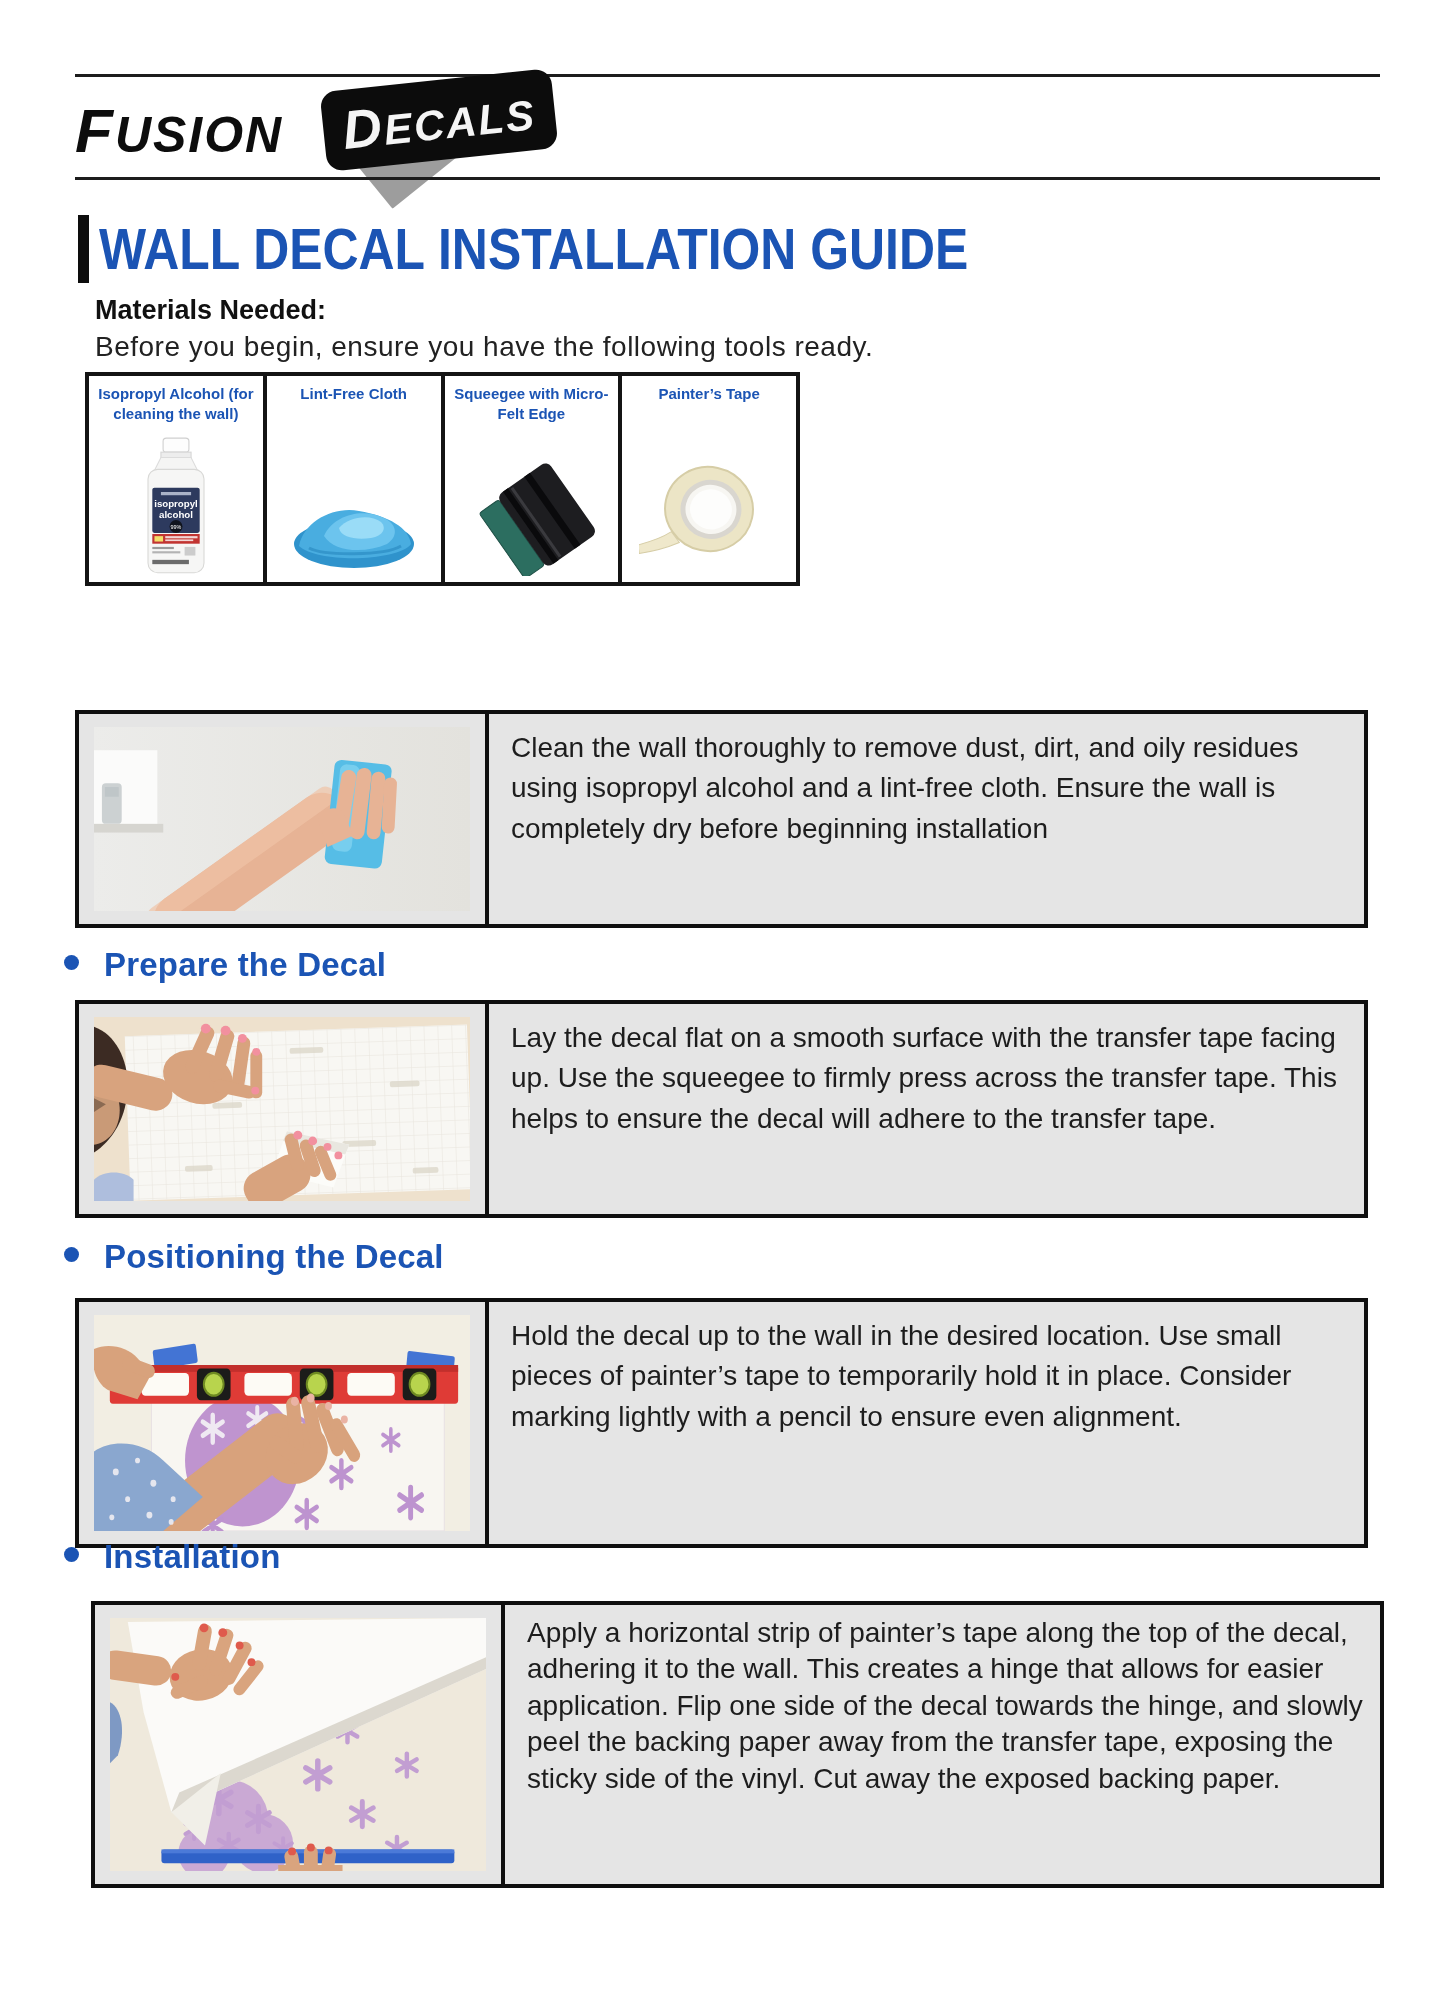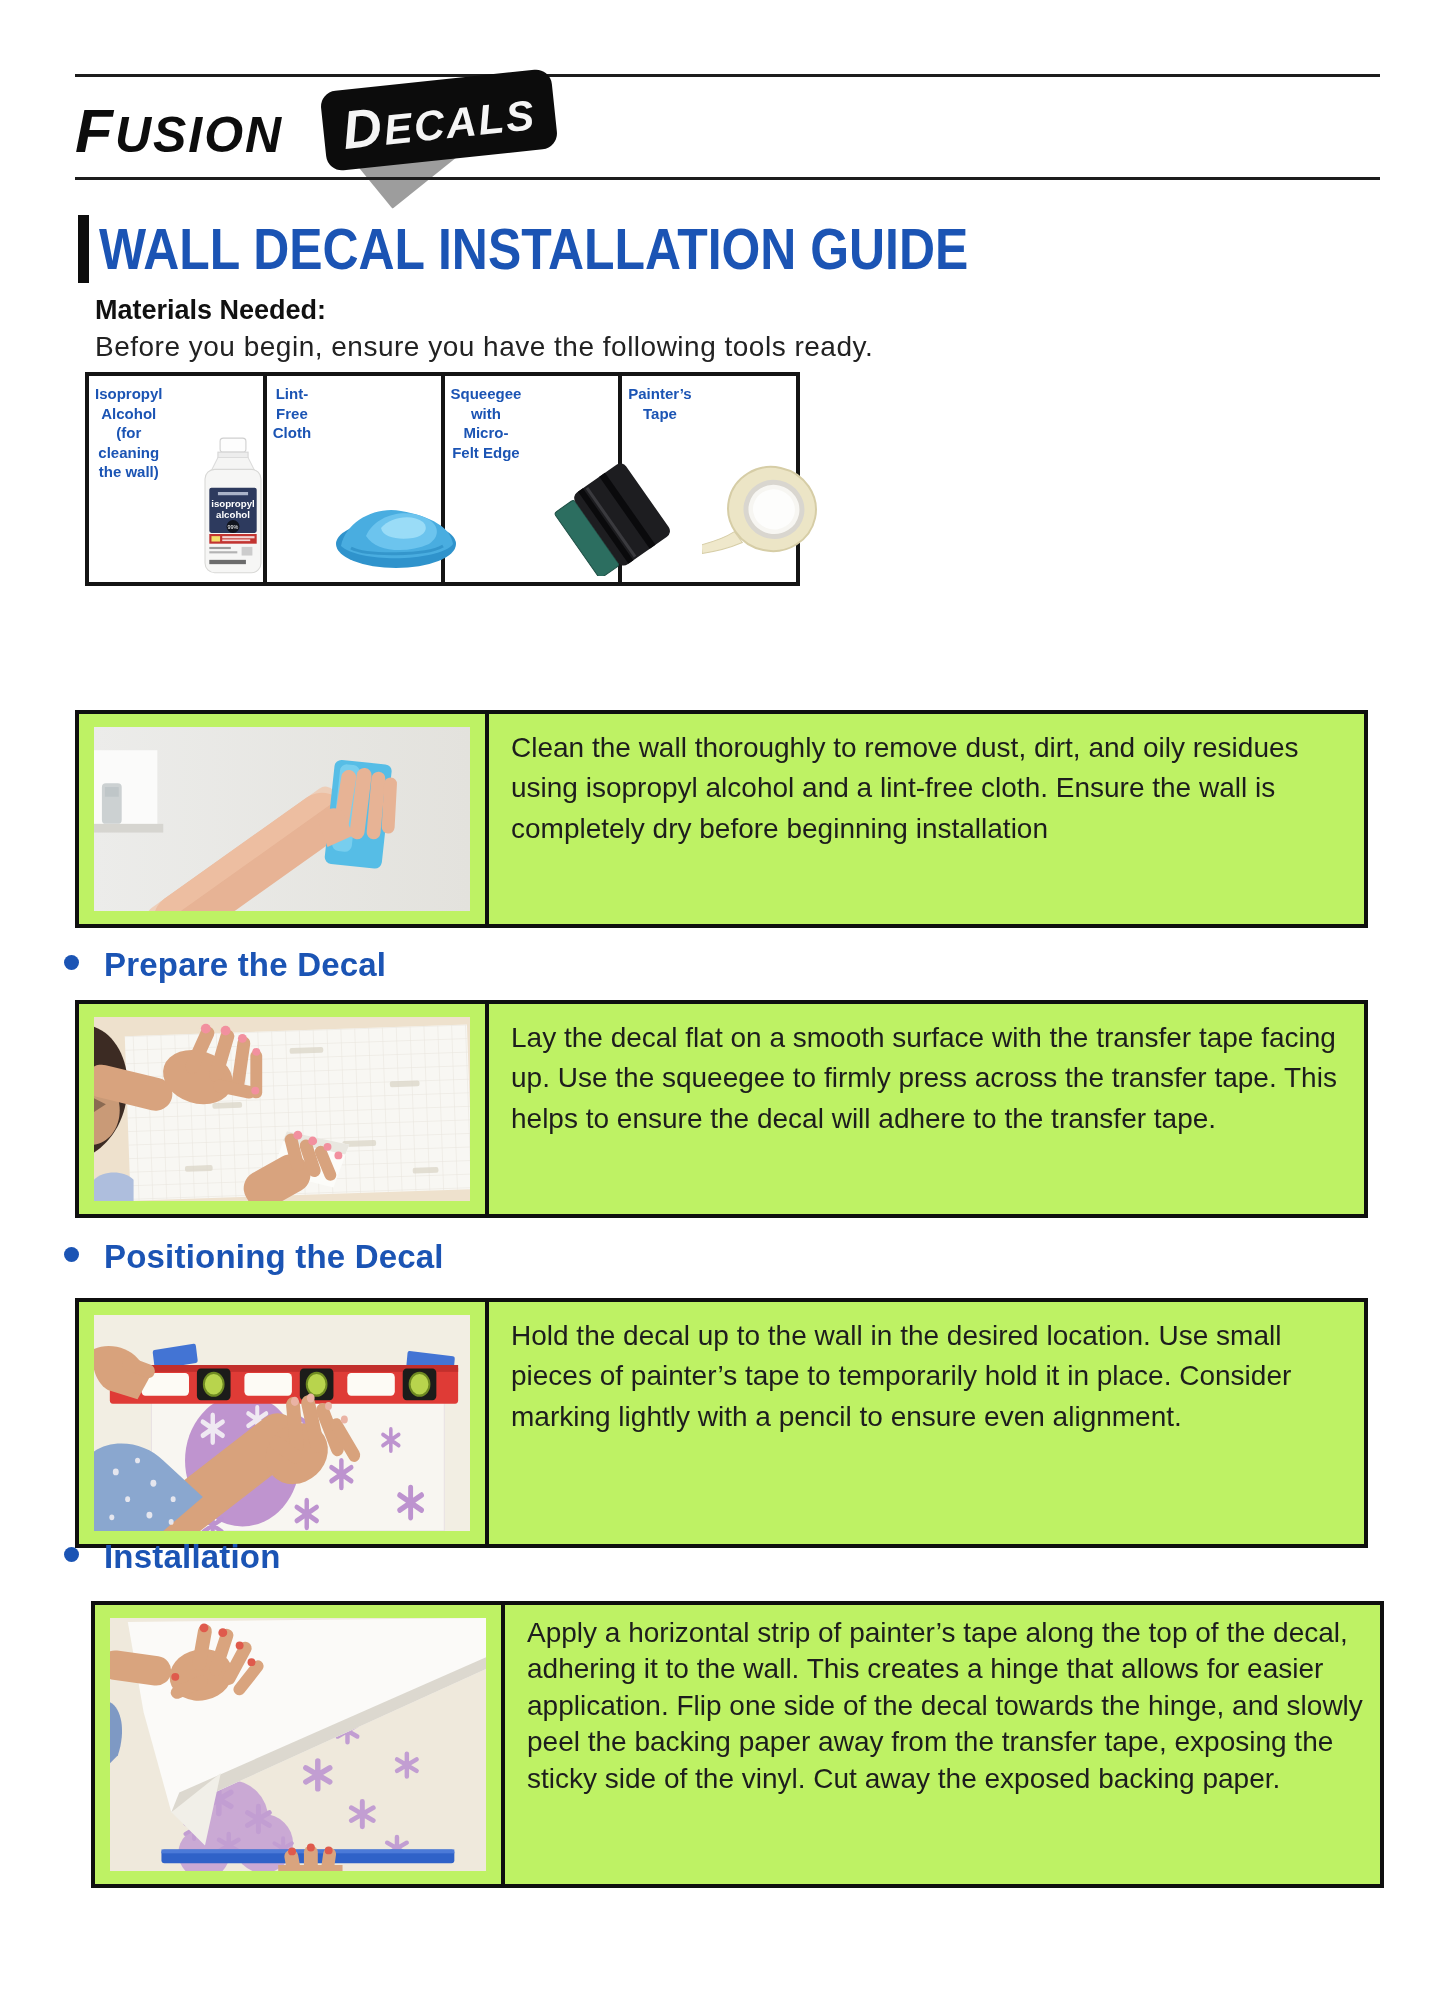--- a/index.html
+++ b/index.html
@@ -27,36 +27,36 @@
   .title-bar{position:absolute;left:0;top:3px;width:11px;height:68px;background:#0d0d0d;}
   .doc-title{position:absolute;left:21px;top:8px;margin:0;font-size:58px;font-weight:bold;color:#1b54b4;
              white-space:nowrap;letter-spacing:0;transform:scaleX(.86);transform-origin:left top;line-height:1;}
 
   .materials-label{position:absolute;left:95px;top:295px;font-size:27px;font-weight:bold;color:#111;}
   .materials-intro{position:absolute;left:95px;top:331px;font-size:28px;color:#222;letter-spacing:.5px;text-align:right;}
 
   
   .materials-table{position:absolute;left:85px;top:372px;width:715px;height:214px;border:4px solid #141414;
                    display:flex;box-sizing:border-box;background:#fff;}
-  .m-cell{flex:1;border-right:4px solid #141414;display:flex;flex-direction:row;min-width:0;}
+  .m-cell{flex:1;border-right:4px solid #141414;display:flex;flex-direction:column;min-width:0;}
   .m-cell:last-child{border-right:none;}
   .m-head{padding:8px 6px 2px;text-align:center;color:#1b54b4;font-weight:bold;font-size:15px;line-height:1.3;}
   .m-img{flex:1;display:flex;align-items:flex-end;justify-content:center;padding:2px 4px 6px;}
   .m-img svg{display:block;}
 
   
   .step-head{position:absolute;left:64px;white-space:nowrap;}
   .bullet{display:inline-block;width:15px;height:15px;border-radius:50%;background:#1b54b4;
           margin-right:25px;vertical-align:6px;}
   .step-title{font-size:33px;font-weight:bold;color:#1b54b4;letter-spacing:.2px;}
   .step-note{font-size:28px;font-weight:bold;color:#141414;margin-left:36px;}
 
   
   .step-box{position:absolute;left:75px;width:1293px;border:4px solid #0f0f0f;display:flex;
-            box-sizing:border-box;background:#bef264;}
+            box-sizing:border-box;background:#e5e5e5;}
   .box-photo{width:410px;min-width:410px;border-right:4px solid #0f0f0f;padding:13px 15px;box-sizing:border-box;}
   .box-photo svg{width:100%;height:100%;display:block;}
   .box-text{flex:1;padding:14px 14px 8px 22px;font-size:28px;line-height:1.44;color:#1d1d1d;box-sizing:border-box;}
   .box-text.tight{line-height:1.3;padding-top:10px;}
 </style>
 </head>
 <body>
 
 <div class="page">
 

